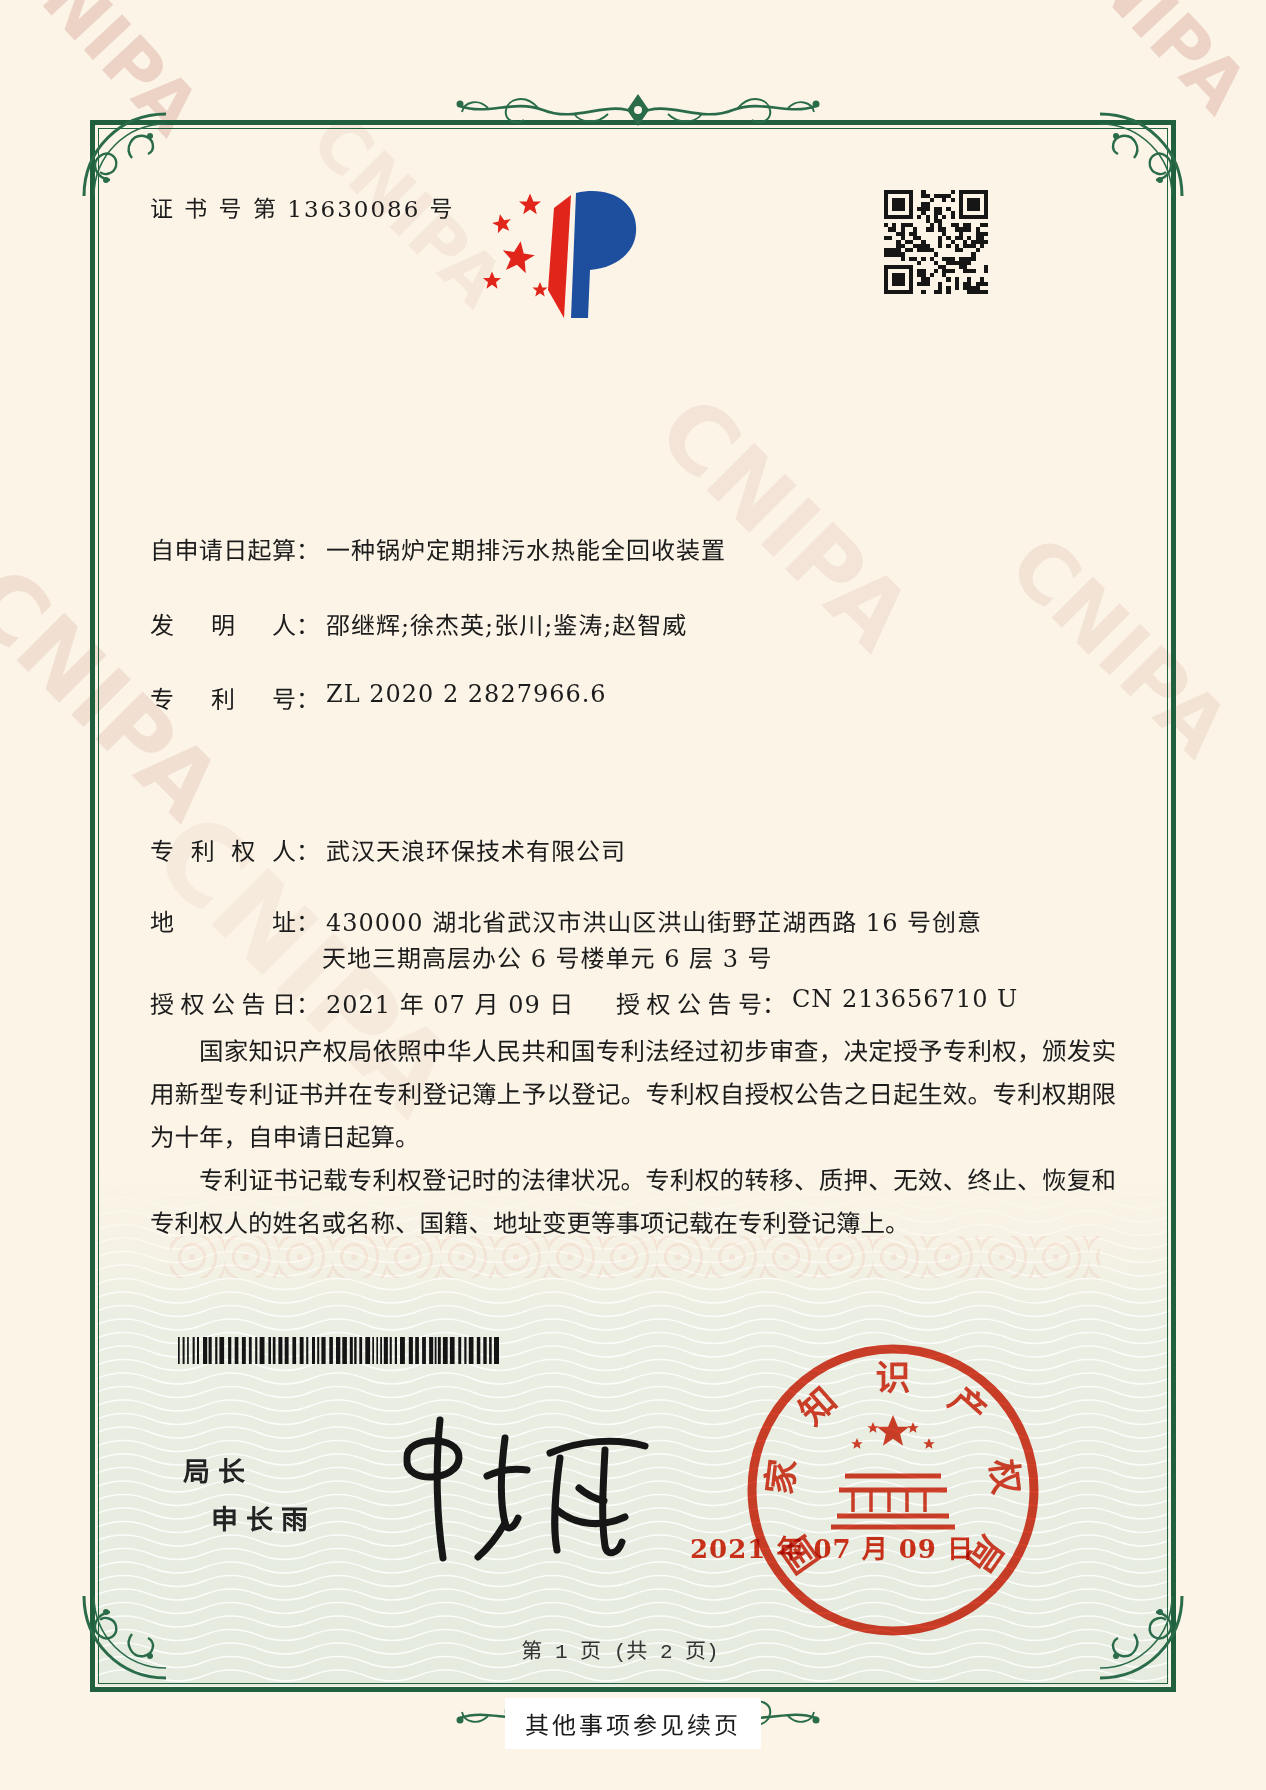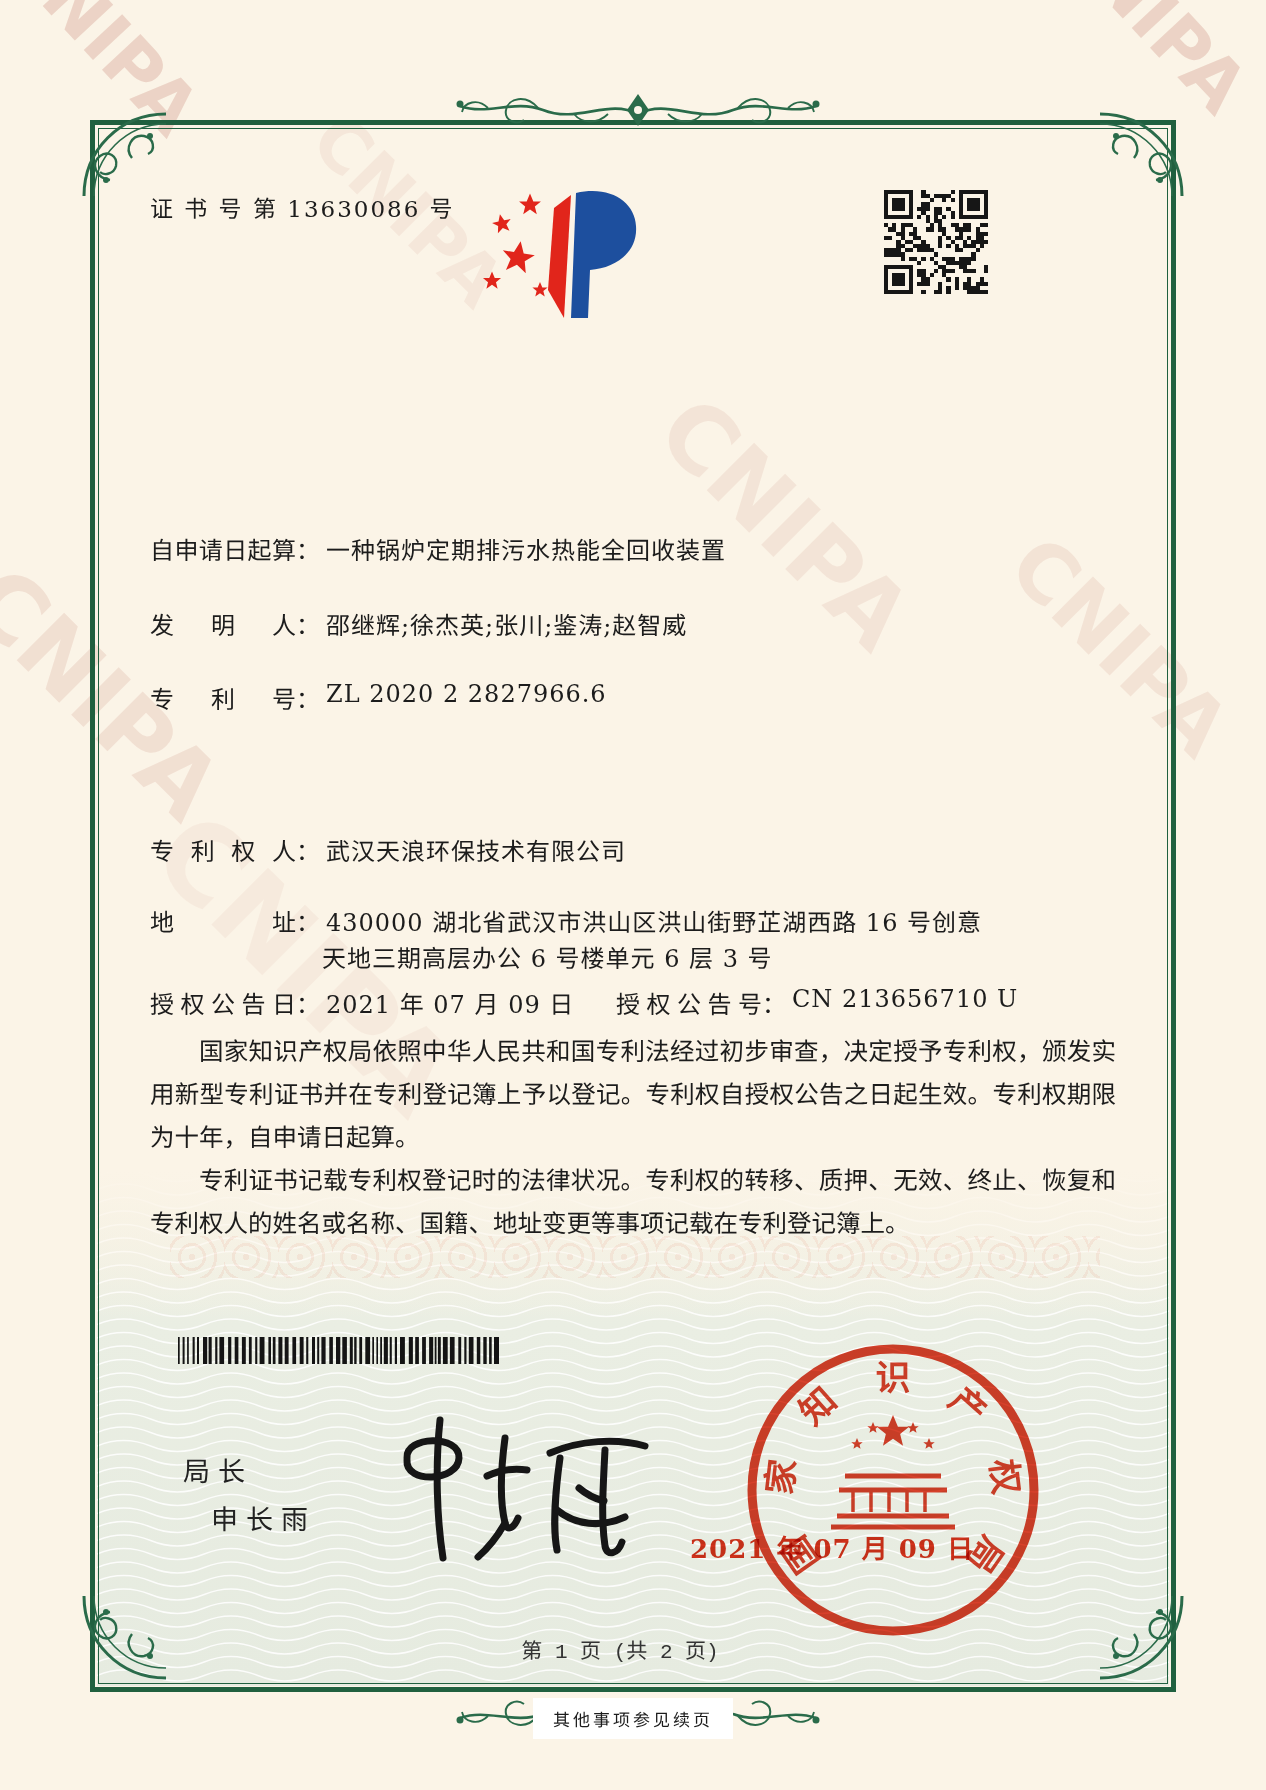--- a/index.html
+++ b/index.html
@@ -57,30 +57,30 @@
     content:""; position:absolute; left:0; top:0; right:0; height:150px; z-index:2;
     background:linear-gradient(180deg, var(--cream) 0%, rgba(251,244,231,0) 100%);
   }
   .rosettes{
     position:absolute; left:170px; top:1236px; width:930px; height:42px; z-index:2; opacity:.55;
     background:repeating-radial-gradient(circle at 22px 21px, rgba(224,92,64,.16) 0 3px, rgba(224,92,64,0) 3px 11px);
     background-size:54px 42px;
   }
   .barcode{position:absolute; left:178px; top:1337px; z-index:3;}
   .signer{position:absolute; left:183px; z-index:3; font-family:"DejaVu Sans","Liberation Sans",sans-serif;
-          font-size:27px; letter-spacing:8px; color:#222;}
+          font-size:27px; letter-spacing:8px; color:#222;font-weight:bold;}
   .signature{position:absolute; left:355px; top:1398px; z-index:3;}
   .seal{position:absolute; left:743px; top:1340px; z-index:6; mix-blend-mode:multiply; opacity:.93;}
   .seal-date{
     position:absolute; left:690px; top:1528px; z-index:7; color:var(--red);
     font-size:26px; font-weight:700; letter-spacing:1px; mix-blend-mode:multiply;
   }
   .page-info{position:absolute; left:90px; top:1634px; width:1060px; text-align:center; font-size:21px; z-index:3; color:#333;font-family:Liberation Mono, monospace;}
   .cont-note{position:absolute; left:0; top:1698px; width:1266px; text-align:center; z-index:8;}
-  .cont-note span{display:inline-block; background:#ffffff; padding:8px 20px; font-size:17px; letter-spacing:3px;}
+  .cont-note span{display:inline-block; background:#ffffff; padding:8px 20px; font-size:24px; letter-spacing:3px;}
   .sprite{position:absolute; width:0; height:0; overflow:hidden;}
 </style>
 </head>
 <body>
 
 <svg class="sprite" aria-hidden="true">
   <defs>
     <path id="star-p" d="M0,-10 L2.9,-3.1 L9.5,-3.1 L4.2,1.2 L5.9,8.1 L0,4 L-5.9,8.1 L-4.2,1.2 L-9.5,-3.1 L-2.9,-3.1 Z"></path>
     <g id="corner-o" stroke="#2a6b4a" fill="none" stroke-width="3">
       <path d="M4,86 C4,40 40,4 86,4"></path>

